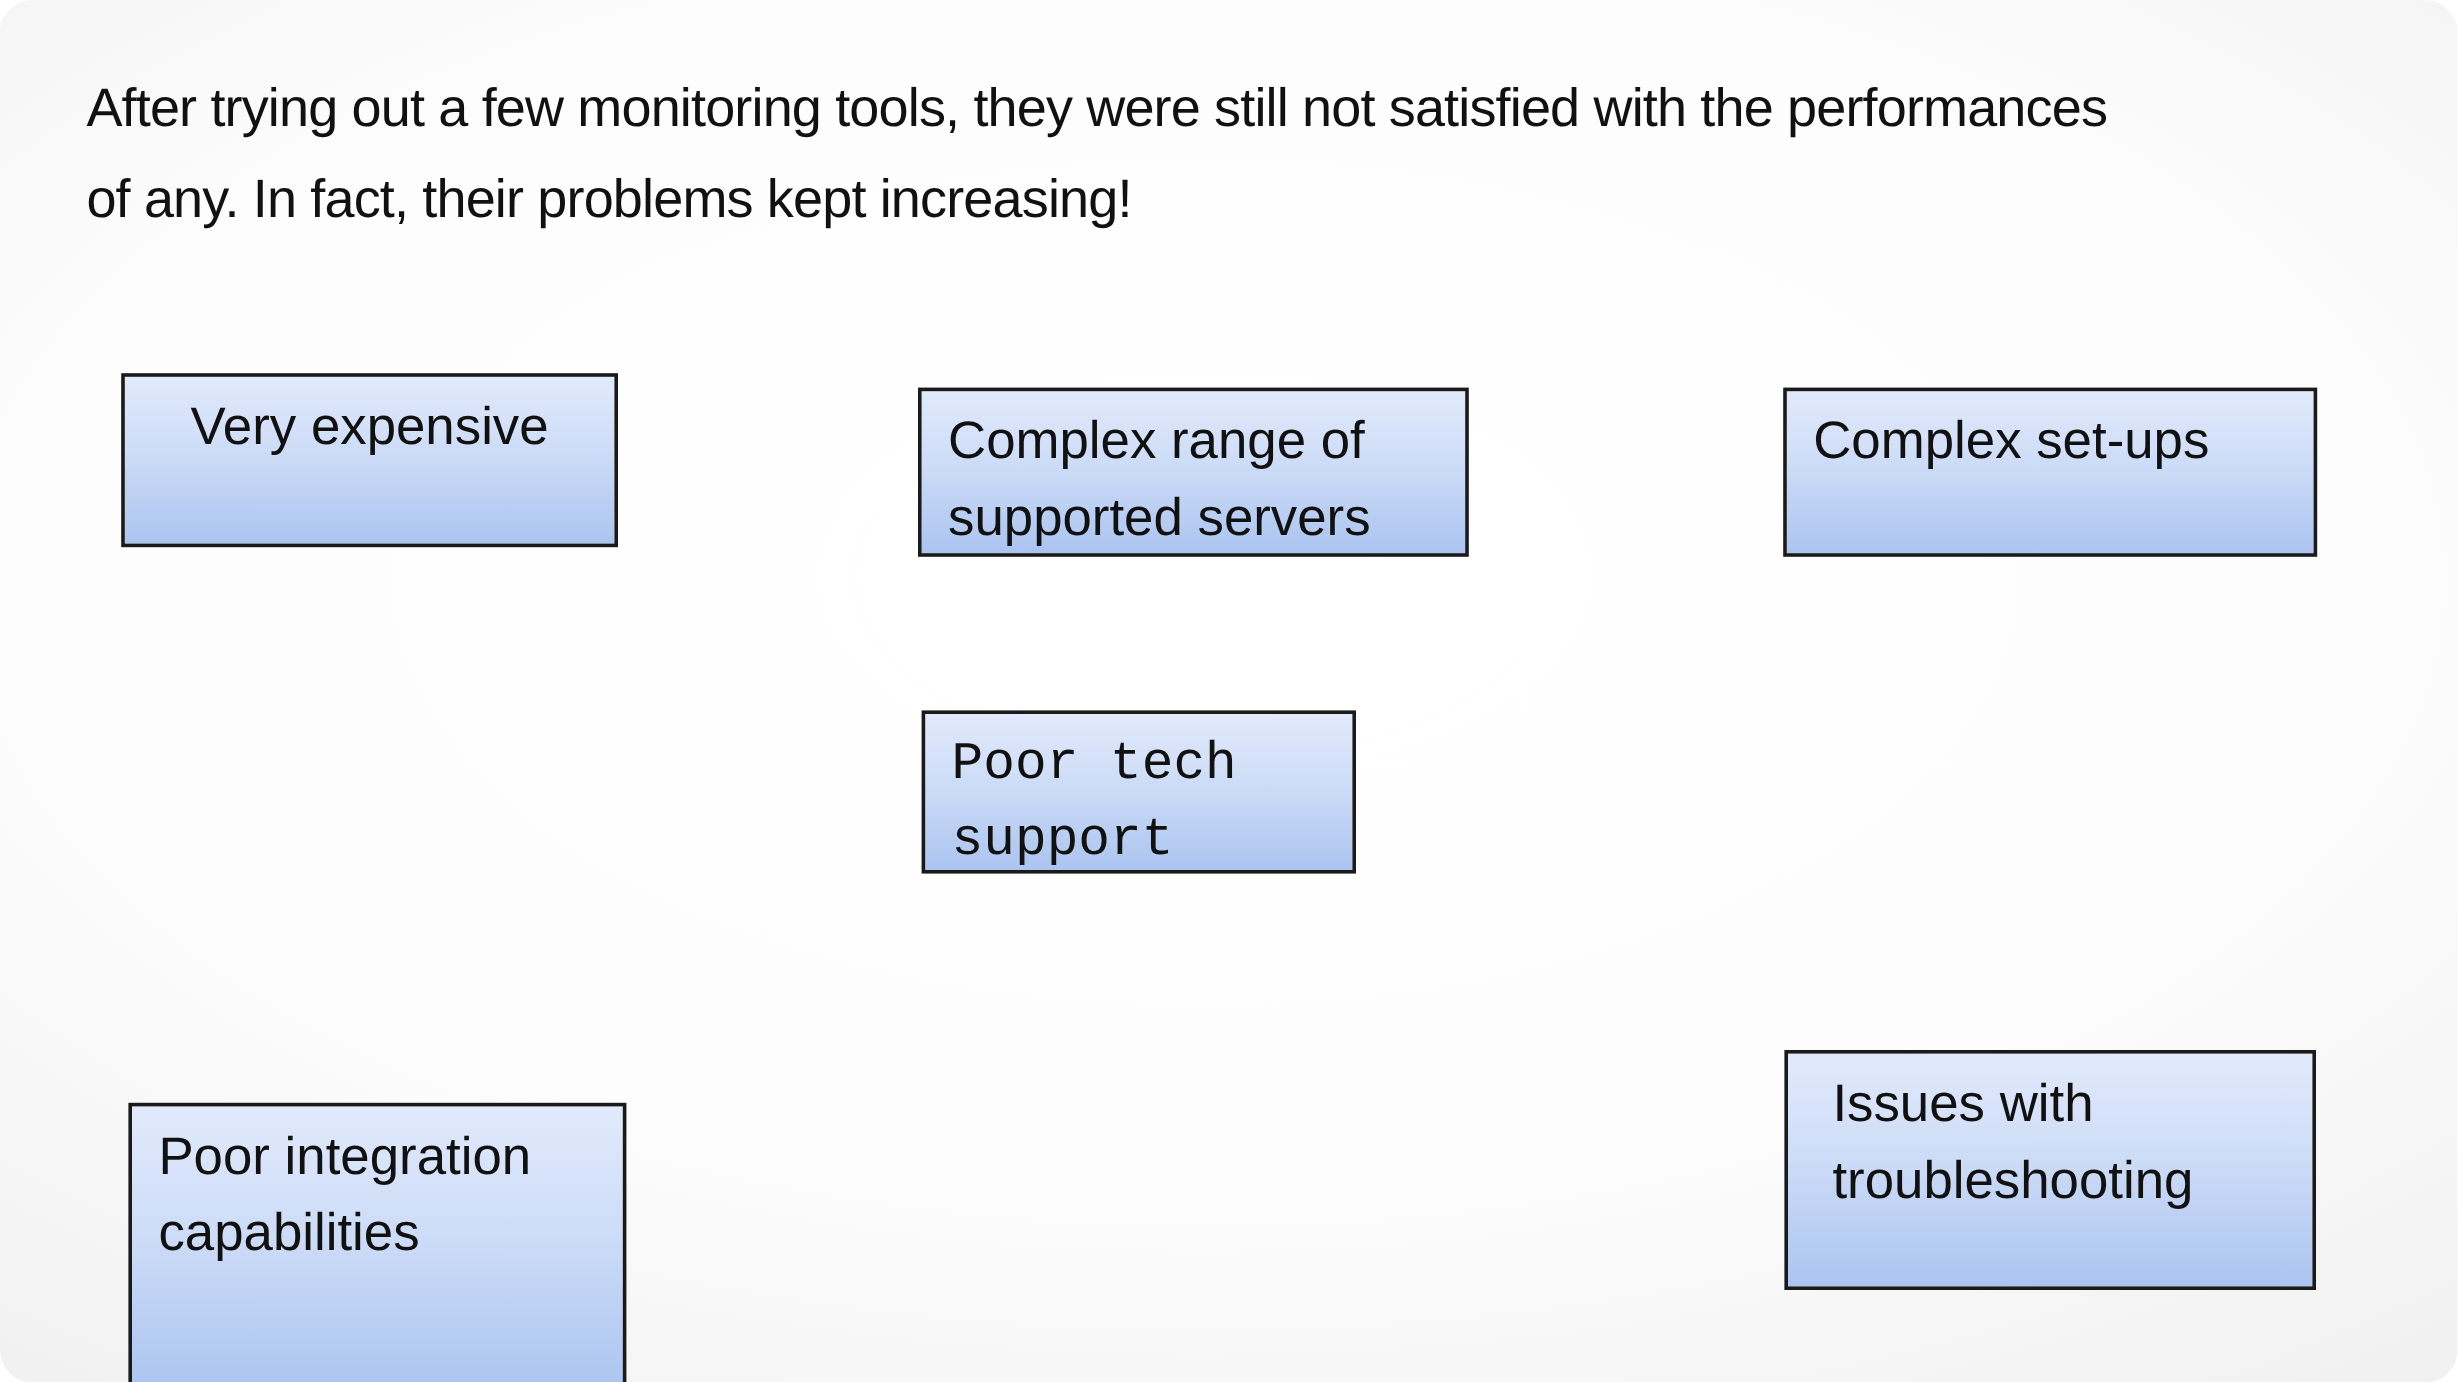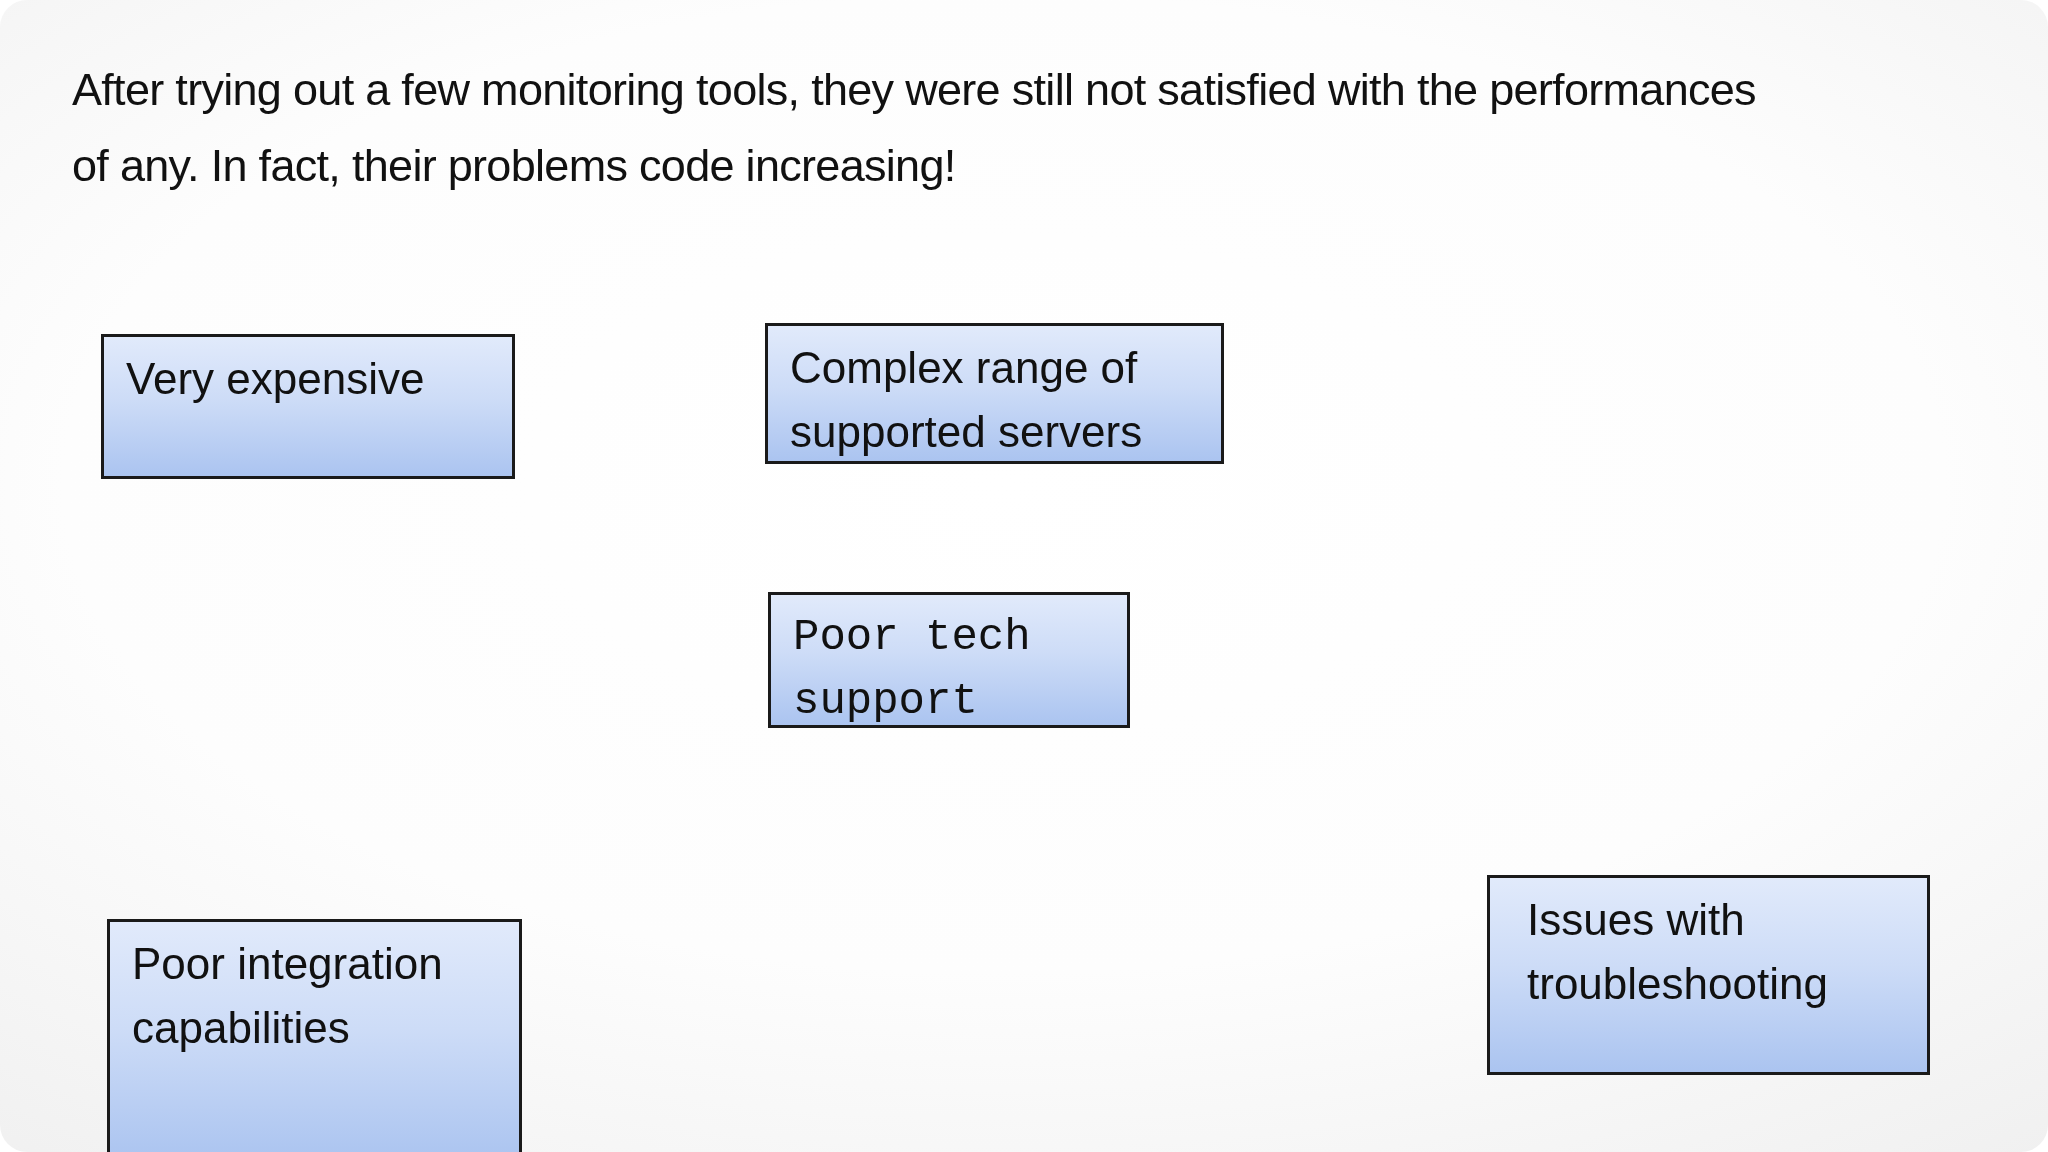--- a/index.html
+++ b/index.html
@@ -42,46 +42,49 @@
     border: 3px solid var(--box-border, #1a1a1a);
     background: linear-gradient(180deg,
       var(--box-top, #e1eafb) 0%,
       #cdDCf7 45%,
       var(--box-bottom, #abc4f0) 100%);
     font-size: 44px;
     line-height: 64px;
     padding: 10px 22px 10px 22px;
     color: var(--text-color, #111111);
   }
-  .pbox-1 { left: 101px;  top: 334px; width: 414px; height: 145px; }
+  .pbox-1 { left: 101px;  top: 311px; width: 414px; height: 145px; text-align: center; }
   .pbox-2 { left: 765px;  top: 323px; width: 459px; height: 141px; }
   .pbox-3 { left: 1486px; top: 323px; width: 445px; height: 141px; }
   .pbox-4 { left: 768px;  top: 592px; width: 362px; height: 136px; font-family: Liberation Mono, monospace; }
   .pbox-5 { left: 107px;  top: 919px; width: 415px; height: 244px; }
   .pbox-6 { left: 771px;  top: 870px; width: 453px; height: 203px; }
   .pbox-7 { left: 1487px; top: 875px; width: 443px; height: 200px; padding-left: 37px; }
 </style>
 </head>
 <body>
 
 <div class="slide">
 
   <div class="intro">
     <div class="line">After trying out a few monitoring tools, they were still not satisfied with the performances</div>
-    <div class="line">of any. In fact, their problems code increasing!</div>
+    <div class="line">of any. In fact, their problems kept increasing!</div>
   </div>
 
   <div class="pbox pbox-1">
     <span>Very expensive</span>
   </div>
 
   <div class="pbox pbox-2">
     <span>Complex range of supported servers</span>
   </div>
 
+  <div class="pbox pbox-3">
+    <span>Complex set-ups</span>
+  </div>
 
   <div class="pbox pbox-4">
     <span>Poor tech support</span>
   </div>
 
   <div class="pbox pbox-5">
     <span>Poor integration capabilities</span>
   </div>
 
 

